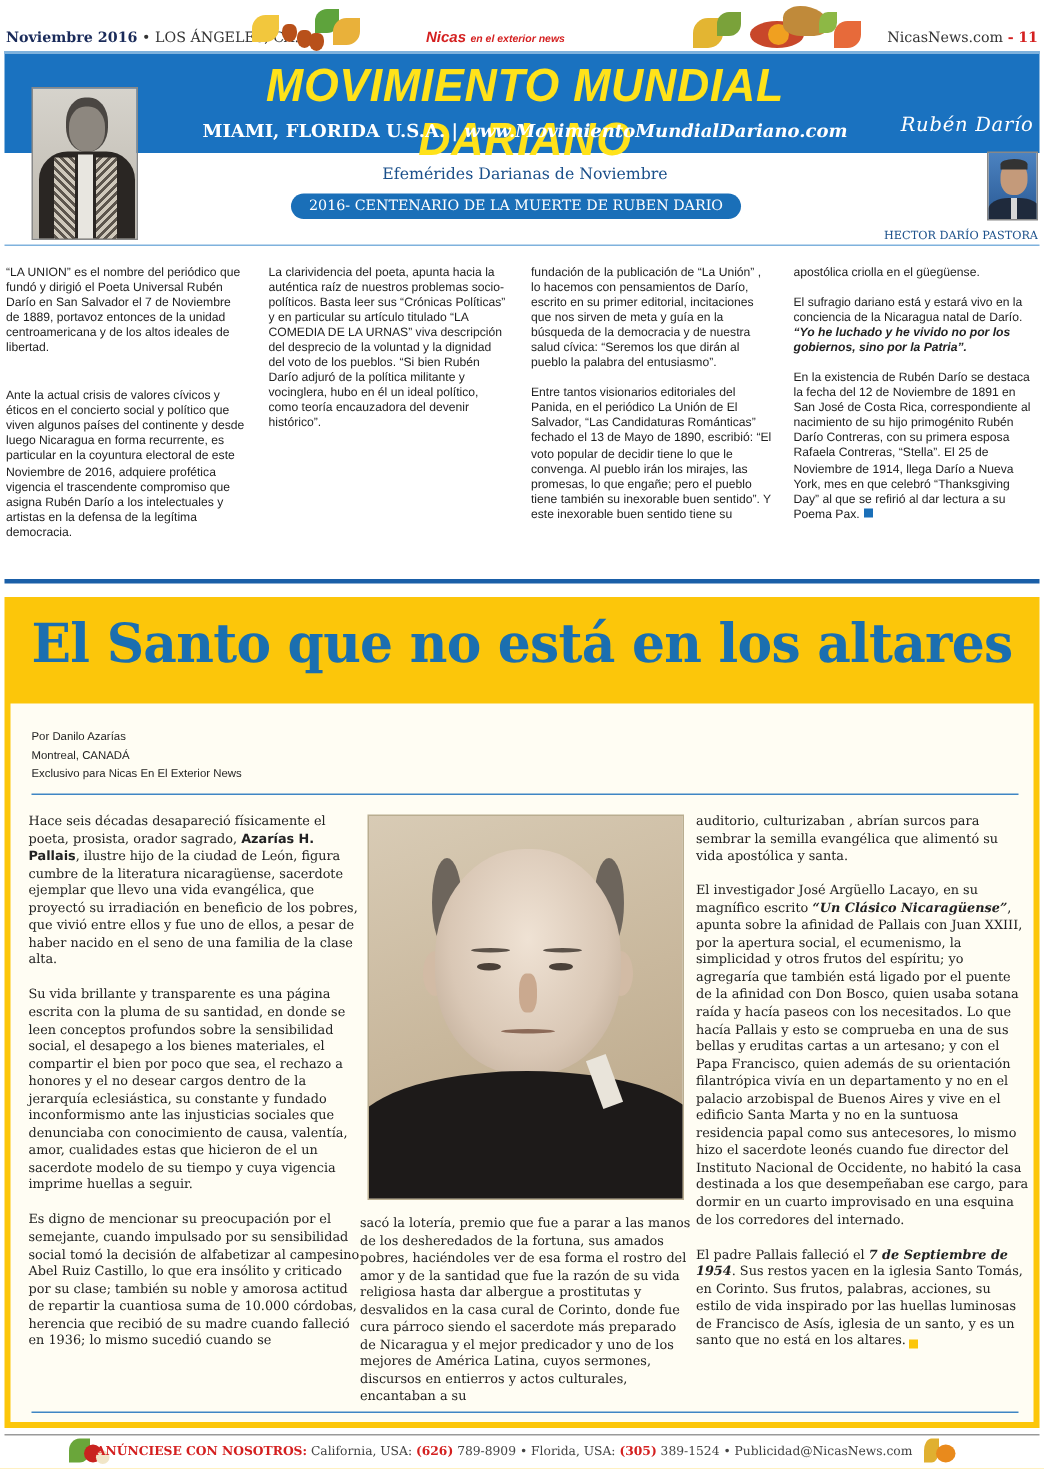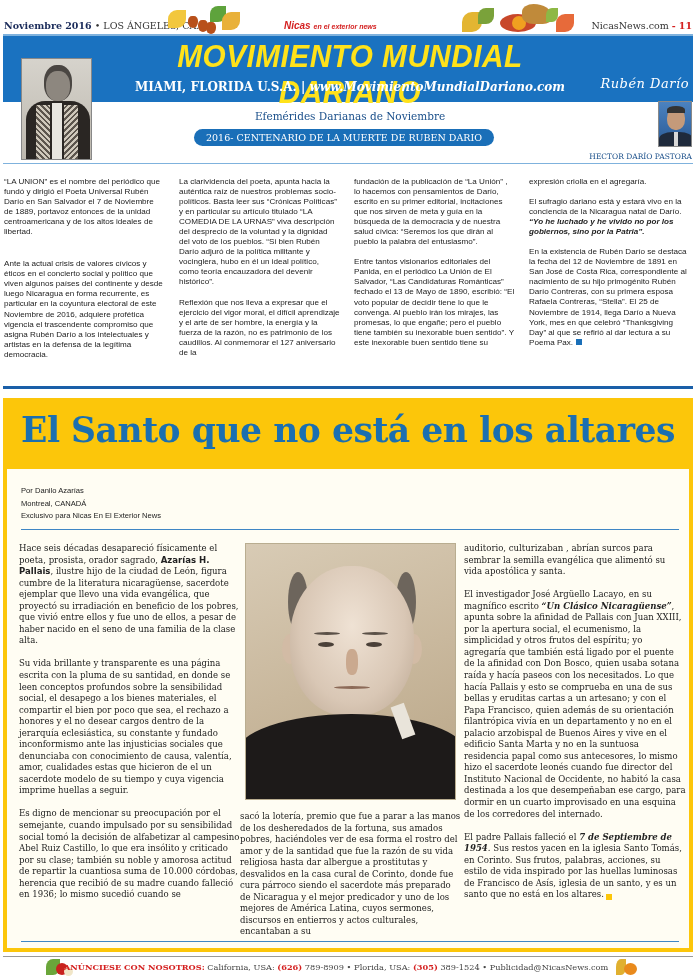--- a/index.html
+++ b/index.html
@@ -159,28 +159,27 @@
 <div class="hector-name">HECTOR DARÍO PASTORA</div>
 <div class="hr-light"></div>
 
 <div class="cols1">
   <div class="col">
     <p class="gap2">“LA UNION” es el nombre del periódico que fundó y dirigió el Poeta Universal Rubén Darío en San Salvador el 7 de Noviembre de 1889, portavoz entonces de la unidad centroamericana y de los altos ideales de libertad.</p>
     <p>Ante la actual crisis de valores cívicos y éticos en el concierto social y político que viven algunos países  del continente y desde luego Nicaragua en forma recurrente, es particular en la coyuntura electoral de este Noviembre de 2016, adquiere profética vigencia el trascendente  compromiso que asigna Rubén Darío a los intelectuales y artistas en la defensa de la legítima democracia.</p>
   </div>
   <div class="col">
     <p>La clarividencia del poeta, apunta hacia la auténtica raíz de nuestros problemas socio-políticos. Basta leer sus “Crónicas Políticas” y en particular su artículo titulado “LA COMEDIA DE LA URNAS” viva descripción del desprecio de la voluntad y la dignidad del voto de los pueblos. “Si bien Rubén Darío adjuró de la política militante y vocinglera, hubo en él un ideal político, como teoría encauzadora del devenir histórico”.</p>
-    <p>Reflexión que nos lleva a expresar que el ejercicio del vigor moral, el difícil aprendizaje y el arte de ser hombre, la energía y la fuerza de la razón, no es patrimonio de los caudillos. Al conmemorar el 127 aniversario de la</p>
   </div>
   <div class="col">
     <p>fundación de la publicación de “La Unión” , lo hacemos con pensamientos de Darío, escrito en su primer editorial, incitaciones que nos sirven de meta y guía en la búsqueda de la democracia y de nuestra salud  cívica: “Seremos los que dirán al pueblo la palabra del entusiasmo”.</p>
     <p>Entre tantos visionarios editoriales del Panida, en el periódico La Unión de El Salvador,  “Las Candidaturas Románticas” fechado el 13 de Mayo de 1890, escribió: “El voto popular de decidir tiene lo que le convenga. Al pueblo irán los mirajes, las promesas, lo que engañe; pero el pueblo tiene también su inexorable buen sentido”.  Y este inexorable buen sentido tiene su</p>
   </div>
   <div class="col">
-    <p>expresión criolla en el agregaría.</p>
+    <p>apostólica criolla en el güegüense.</p>
     <p><span>El sufragio dariano está y estará vivo en la conciencia de la Nicaragua natal de Darío. </span><b><i>“Yo he luchado y he vivido no por los gobiernos, sino por la Patria”.</i></b></p>
     <p><span>En la existencia de Rubén Darío se destaca la fecha del 12 de Noviembre de 1891 en San José de Costa Rica, correspondiente al nacimiento de su hijo primogénito Rubén Darío Contreras, con su primera esposa Rafaela Contreras, “Stella”. El 25 de Noviembre de 1914, llega Darío a Nueva York, mes en que celebró “Thanksgiving Day” al que se refirió al dar lectura a su Poema Pax.</span><span class="endmark-blue"></span></p>
   </div>
 </div>
 
 <div class="hr-blue-thick"></div>
 
 <div class="feature">
   <div class="headline">El Santo que no está en los altares</div>
   <div class="inner">

